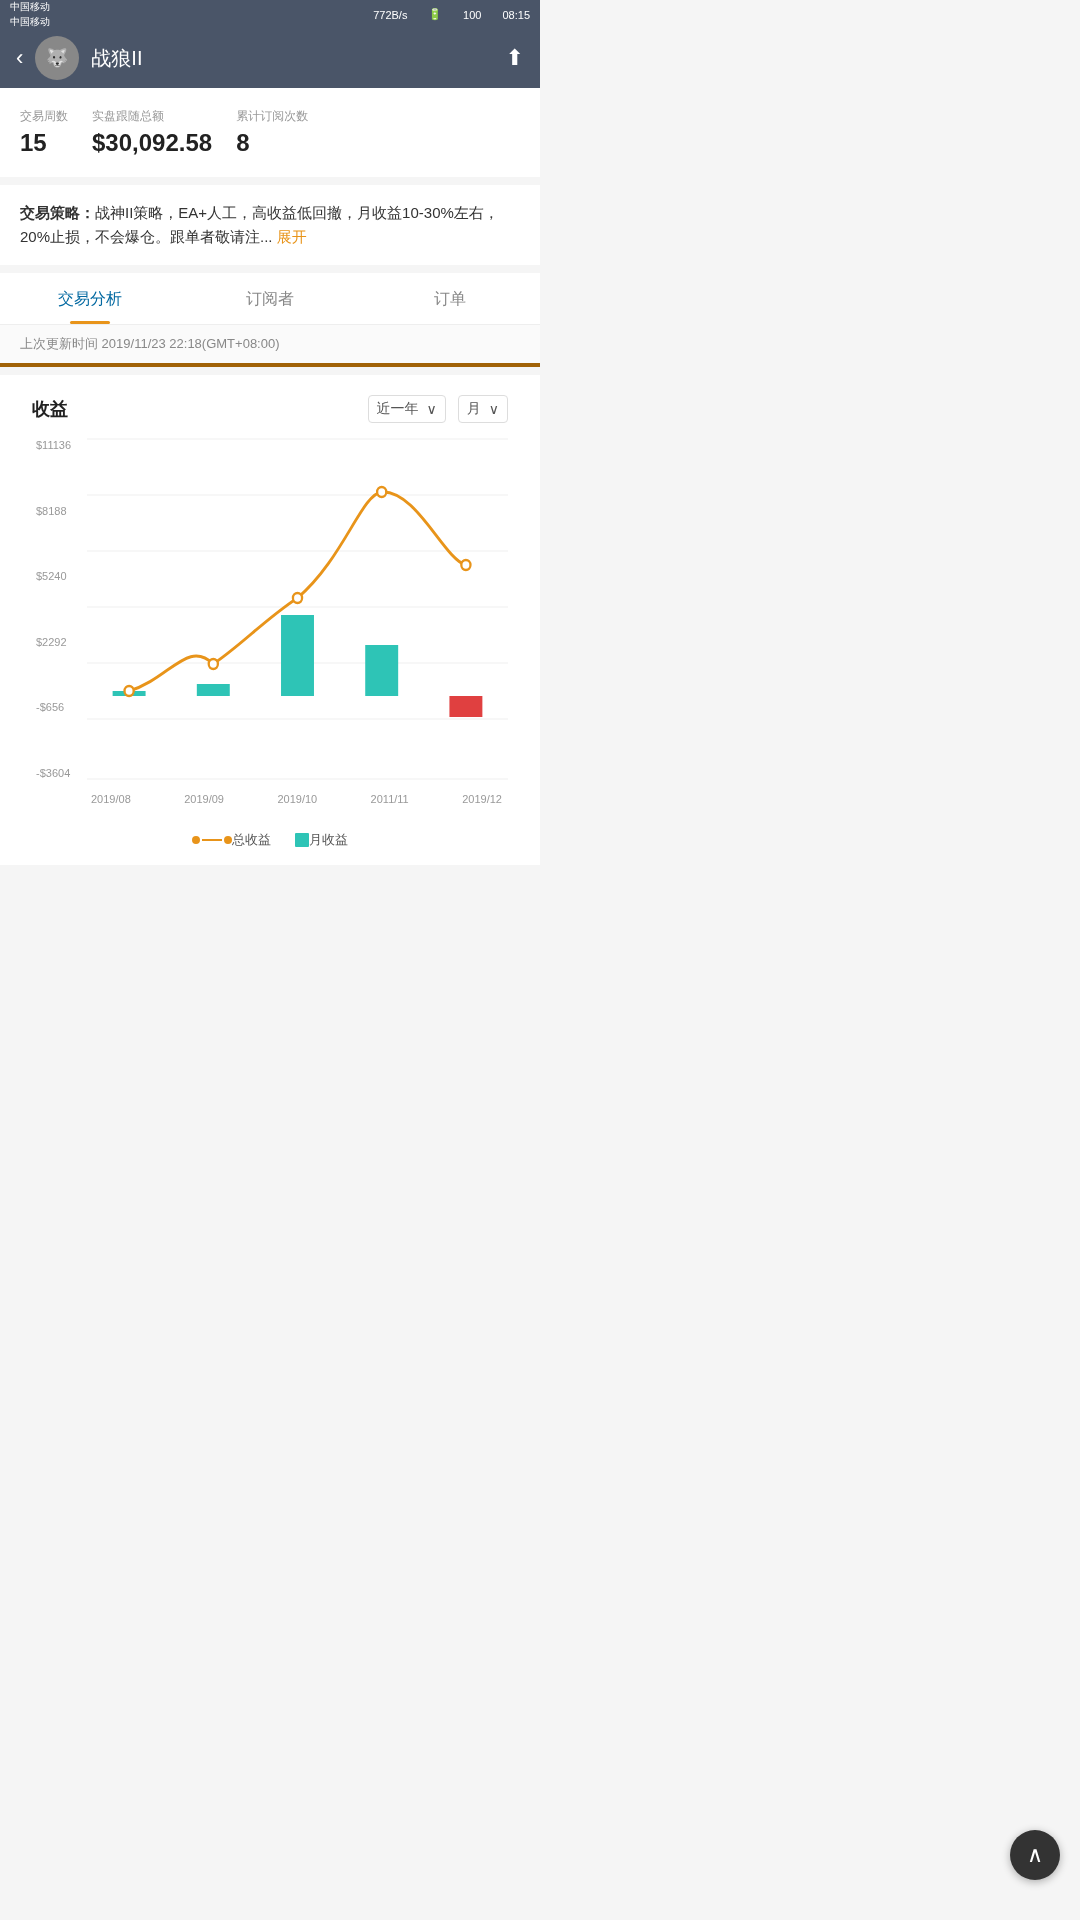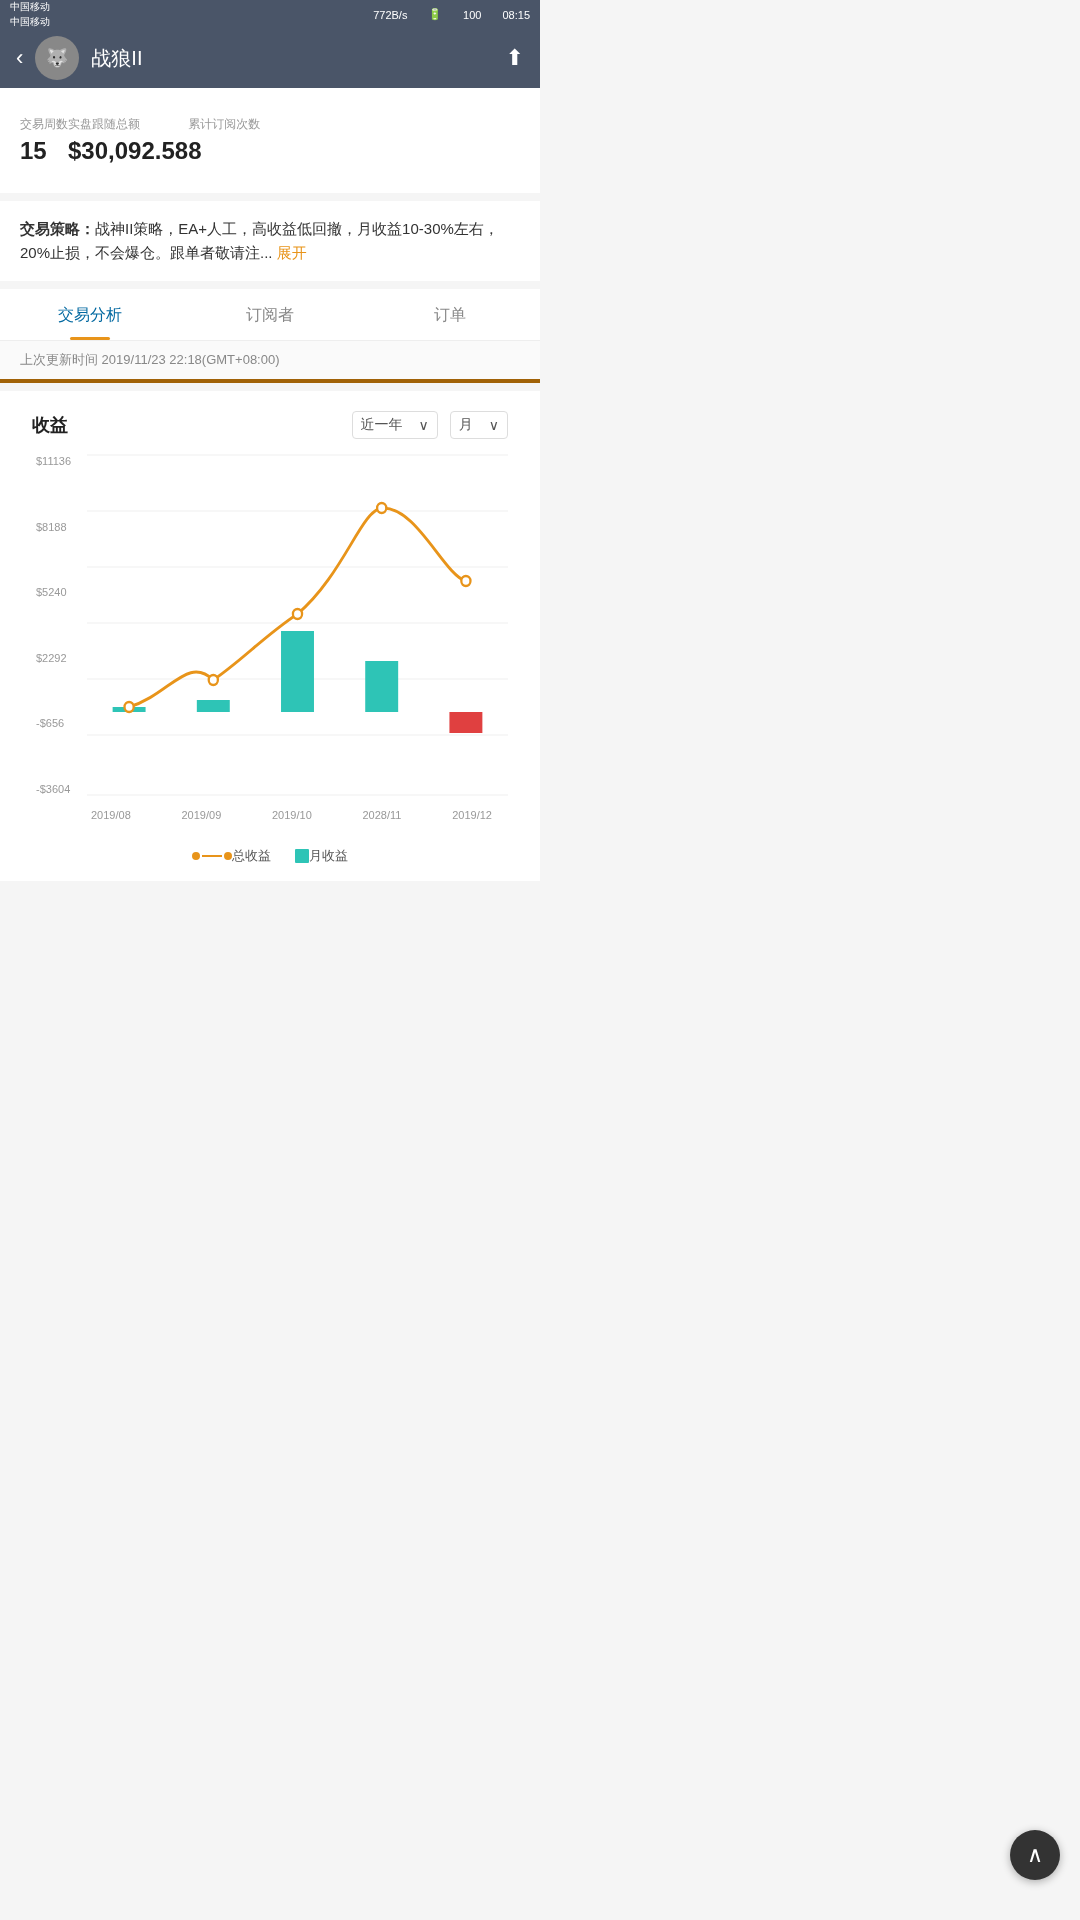--- a/index.html
+++ b/index.html
@@ -49,22 +49,23 @@
       align-items: center;
       justify-content: center;
       font-size: 18px;
     }
     .header-title { font-size: 20px; font-weight: 500; }
     .header-share { font-size: 22px; cursor: pointer; }
 
     
     .stats-section {
       background: #fff;
-      padding: 28px 20px;
-      display: flex;
+      padding: 20px 20px;
+      display: flex;
+      gap: 24px;
     }
     .stat-item { display: flex; flex-direction: column; gap: 4px; }
     .stat-label { font-size: 12px; color: #999; }
     .stat-value { font-size: 24px; font-weight: bold; color: #222; }
 
     
     .strategy-section {
       background: #fff;
       margin-top: 8px;
       padding: 16px 20px;
@@ -125,21 +126,21 @@
       display: flex;
       align-items: center;
       justify-content: space-between;
       margin-bottom: 16px;
     }
     .chart-title { font-size: 18px; font-weight: 600; color: #222; }
     .chart-controls { display: flex; gap: 12px; }
     .chart-control-btn {
       display: flex;
       align-items: center;
-      gap: 16px;
+      gap: 8px;
       font-size: 14px;
       color: #555;
       cursor: pointer;
       padding: 4px 8px;
       border: 1px solid #ddd;
       border-radius: 4px;
       background: #fff;
     }
 
     
@@ -169,21 +170,21 @@
       position: absolute;
       left: 55px;
       right: 0;
       top: 0;
       bottom: 40px;
     }
 
     .chart-x-labels {
       position: absolute;
       left: 55px;
-      right: 12px;
+      right: 2px;
       bottom: 0;
       height: 40px;
       display: flex;
       justify-content: space-between;
       align-items: center;
       padding: 0 4px;
     }
     .chart-x-label {
       font-size: 11px;
       color: #999;
@@ -359,21 +360,21 @@
         <circle cx="230" cy="159" r="5" fill="#fff" stroke="#e8941a" stroke-width="2.5"></circle>
         <circle cx="322" cy="53" r="5" fill="#fff" stroke="#e8941a" stroke-width="2.5"></circle>
         <circle cx="414" cy="126" r="5" fill="#fff" stroke="#e8941a" stroke-width="2.5"></circle>
       </svg>
     </div>
 
     <div class="chart-x-labels">
       <span class="chart-x-label">2019/08</span>
       <span class="chart-x-label">2019/09</span>
       <span class="chart-x-label">2019/10</span>
-      <span class="chart-x-label">2028/11</span>
+      <span class="chart-x-label">2011/11</span>
       <span class="chart-x-label">2019/12</span>
     </div>
   </div>
 
   <div class="chart-legend">
     <div class="legend-item">
       <div class="legend-dot-line">
         <div class="legend-dot"></div>
         <div class="legend-line"></div>
         <div class="legend-dot"></div>

